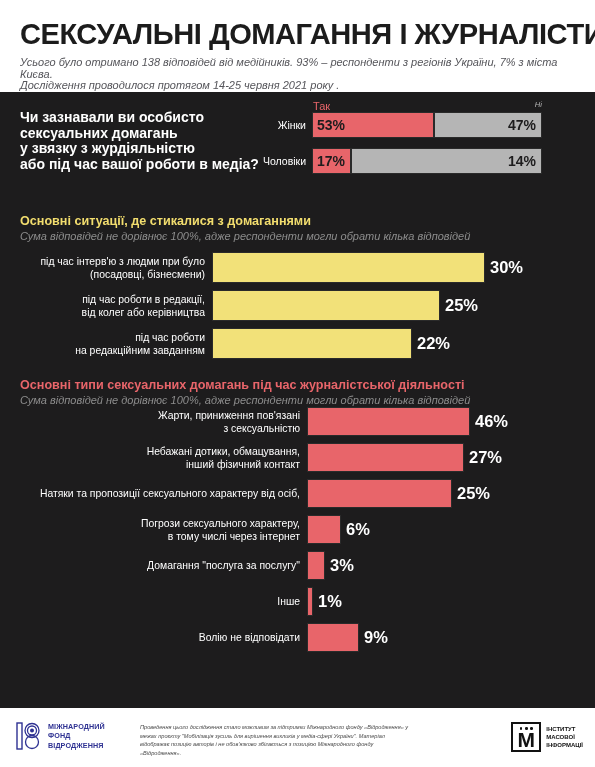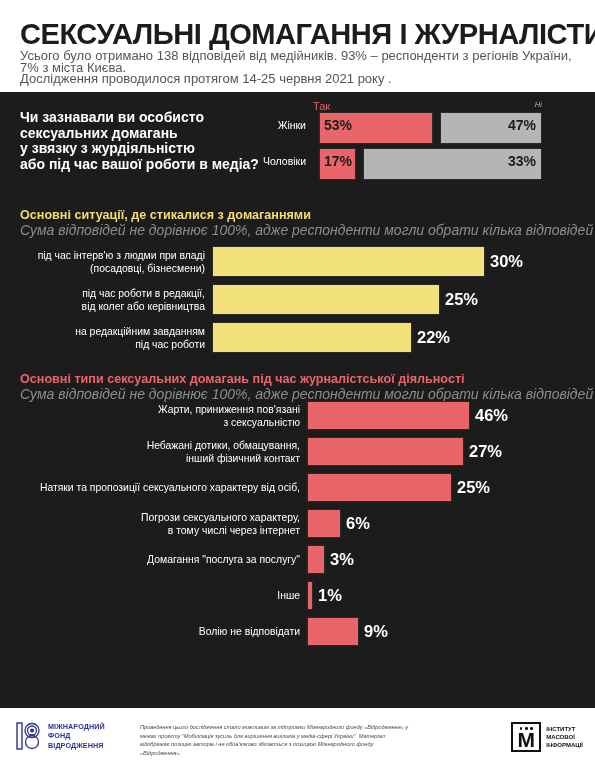--- a/index.html
+++ b/index.html
@@ -25,22 +25,24 @@
     font-size: 30px;
     line-height: 32px;
     font-weight: bold;
     letter-spacing: -0.5px;
     color: #1c1c1c;
     transform: scaleX(0.97);
     transform-origin: left center;
     white-space: nowrap;
   }
   .subtitle {
-    font-size: 13px;
+    margin-top: 7px;
+    font-size: 11px;
     line-height: 11.5px;
+    font-style: italic;
     color: #55555a;
   }
 
   
   .dark {
     background: #1d1c1d;
     height: 616px;
     position: relative;
     padding: 0;
   }
@@ -87,21 +89,21 @@
     text-align: right;
     color: #ffffff;
     font-size: 10.5px;
   }
   .stack {
     position: absolute;
     left: 312px; top: 0;
     width: 230px; height: 26px;
     display: flex;
   }
-  .seg { position: relative; height: 32px; margin-left: 7px; }
+  .seg { position: relative; height: 26px; }
   .seg.yes { background: #e8656a; border: 1px solid #2a2a2a; }
   .seg.no  { background: #b5b5b5; border: 1px solid #2a2a2a; }
   .seg-val {
     position: absolute;
     top: 0; height: 26px; line-height: 25px;
     font-size: 14px; font-weight: bold; color: #1d1c1d;
     font-family: "Liberation Sans Narrow","Liberation Sans",sans-serif;
   }
   .seg.yes .seg-val { left: 4px; }
   .seg.no  .seg-val { right: 5px; }
@@ -111,21 +113,21 @@
     padding: 0 0 0 20px;
   }
   .sec-title {
     font-size: 12.6px;
     font-weight: bold;
     line-height: 16px;
   }
   .sec-title.yellow { color: #f2dd6e; }
   .sec-title.red    { color: #e8656a; }
   .sec-note {
-    font-size: 14px;
+    font-size: 11px;
     font-style: italic;
     color: #8d8d8d;
     line-height: 13px;
     margin-top: 1px;
   }
 
   
   .bars { position: relative; }
   .brow { position: relative; display: flex; align-items: center; }
   .brow-label {
@@ -250,54 +252,54 @@
         </div>
       </div>
 
       <div class="srow r2">
         <div class="srow-label">Чоловіки</div>
         <div class="stack">
           <div class="seg yes" style="width:17%">
             <span class="seg-val">17%</span>
           </div>
           <div class="seg no" style="width:83%">
-            <span class="seg-val">33%</span>
+            <span class="seg-val">14%</span>
           </div>
         </div>
       </div>
     </div>
 
-    <div class="sec-head" style="">
+    <div class="sec-head" style="margin-top:6px">
       <div class="sec-title yellow">Основні ситуації, де стикалися з домаганнями</div>
       <div class="sec-note">Сума відповідей не дорівнює 100%, адже респонденти могли обрати кілька відповідей</div>
     </div>
 
     <div class="bars" id="group-situations" style="margin-top:9px">
       <div class="brow">
         <div class="brow-label">
-          <span class="l">під час інтерв'ю з людми при владі</span>
+          <span class="l">під час інтерв'ю з людми при було</span>
           <span class="l">(посадовці, бізнесмени)</span>
         </div>
         <div class="bar yellow" style="width:273px"></div>
         <div class="bval">30%</div>
       </div>
 
       <div class="brow">
         <div class="brow-label">
           <span class="l">під час роботи в редакції,</span>
           <span class="l">від колег або керівництва</span>
         </div>
         <div class="bar yellow" style="width:228px"></div>
         <div class="bval">25%</div>
       </div>
 
       <div class="brow">
         <div class="brow-label">
+          <span class="l">під час роботи</span>
           <span class="l">на редакційним завданням</span>
-          <span class="l">під час роботи</span>
         </div>
         <div class="bar yellow" style="width:200px"></div>
         <div class="bval">22%</div>
       </div>
     </div>
 
     <div class="sec-head" style="margin-top:18px">
       <div class="sec-title red">Основні типи сексуальних домагань під час журналістської діяльності</div>
       <div class="sec-note">Сума відповідей не дорівнює 100%, адже респонденти могли обрати кілька відповідей</div>
     </div>

